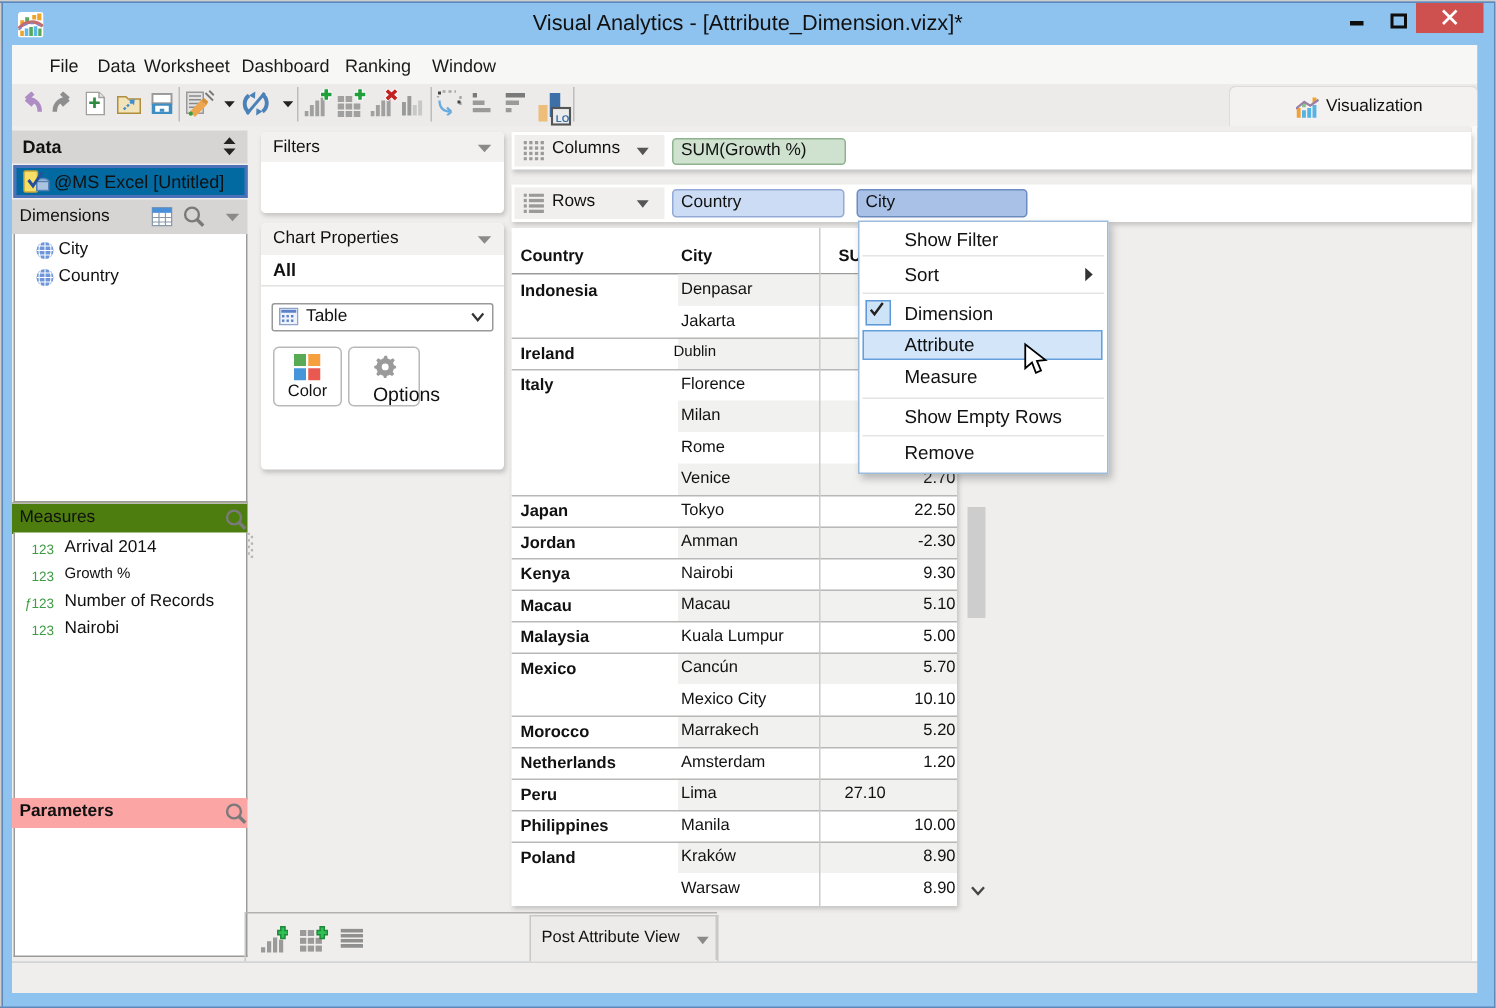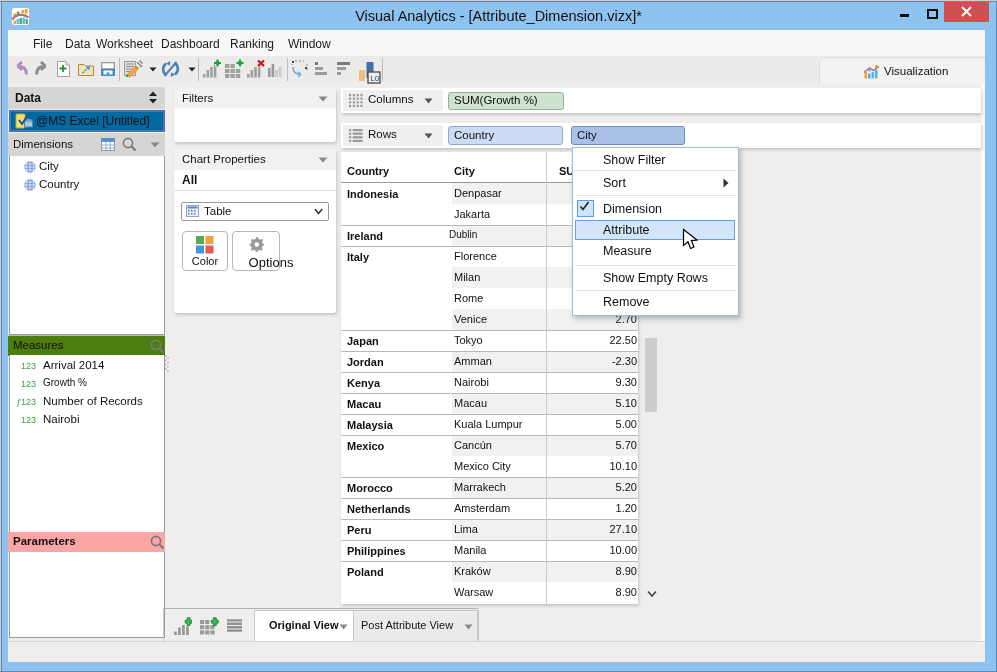--- a/index.html
+++ b/index.html
@@ -494,21 +494,21 @@
         <div class="abs" style="left:0;top:0;width:297px;height:1px;background:#b8b8b8;"></div>
         <span class="abs" style="left:6px;top:5px;font-size:11px;font-weight:bold;color:#111;white-space:nowrap;">Netherlands</span>
         <span class="abs" style="left:113px;top:4px;font-size:11px;color:#111;white-space:nowrap;">Amsterdam</span>
         <span class="abs" style="left:210px;top:4px;width:86px;text-align:right;font-size:11px;color:#111;">1.20</span>
       </div>
       <div class="abs" style="left:0;top:336px;width:297px;height:21px;">
         <div class="abs" style="left:111px;top:0;width:186px;height:21px;background:#f1f1f0;"></div>
         <div class="abs" style="left:0;top:0;width:297px;height:1px;background:#b8b8b8;"></div>
         <span class="abs" style="left:6px;top:5px;font-size:11px;font-weight:bold;color:#111;white-space:nowrap;">Peru</span>
         <span class="abs" style="left:113px;top:4px;font-size:11px;color:#111;white-space:nowrap;">Lima</span>
-        <span class="abs" style="left:210px;top:4px;width:86px;text-align:right;font-size:11px;color:#111;">27.10</span>
+        <span class="abs" style="left:222px;top:4px;width:86px;text-align:left;font-size:11px;color:#111;">27.10</span>
       </div>
       <div class="abs" style="left:0;top:357px;width:297px;height:21px;">
         <div class="abs" style="left:111px;top:0;width:186px;height:21px;background:#ffffff;"></div>
         <div class="abs" style="left:0;top:0;width:297px;height:1px;background:#b8b8b8;"></div>
         <span class="abs" style="left:6px;top:5px;font-size:11px;font-weight:bold;color:#111;white-space:nowrap;">Philippines</span>
         <span class="abs" style="left:113px;top:4px;font-size:11px;color:#111;white-space:nowrap;">Manila</span>
         <span class="abs" style="left:210px;top:4px;width:86px;text-align:right;font-size:11px;color:#111;">10.00</span>
       </div>
       <div class="abs" style="left:0;top:378px;width:297px;height:21px;">
         <div class="abs" style="left:111px;top:0;width:186px;height:21px;background:#f1f1f0;"></div>
@@ -573,26 +573,20 @@
       <rect x="0" y="13.4" width="4.2" height="4"></rect>
         <rect x="5.2" y="13.4" width="4.2" height="4"></rect>
         <rect x="10.4" y="13.4" width="4.2" height="4"></rect>
     </g>
     <path d="M13.4 0.8 H16.2 V3.3 H18.2 V6.1 H16.2 V8.6 H13.4 V6.1 H11.4 V3.3 H13.4 Z" fill="#2fbf55" stroke="#1d8a3a" stroke-width="1"></path>
   </svg>
   <svg class="abs" style="left:63px;top:11px;" width="15" height="13" viewBox="0 0 15 13">
     <path d="M0 1.4 H15 M0 4.8 H15 M0 8.2 H15 M0 11.6 H15" stroke="#909090" stroke-width="2.4"></path>
   </svg>
   <div class="abs" style="left:0;top:0;width:314px;height:1px;background:#b4b2b0;"></div>
-  <div class="abs" id="tab-orig" style="left:90px;top:2px;width:99px;height:31px;background:#fff;border:1px solid #c9c8c7;border-bottom:none;">
-    <span class="abs" style="left:14px;top:8px;font-size:11px;font-weight:bold;color:#111;">Original View</span>
-    <svg class="abs" style="left:84px;top:13px;" width="9" height="6" viewBox="0 0 9 6">
-        <path d="M0.5 0.5 L8.5 0.5 L4.5 5.5 Z" fill="#8a8a8a"></path>
-      </svg>
-  </div>
   <div class="abs" id="tab-post" style="left:189px;top:2px;width:124px;height:31px;background:#eceBea;border:1px solid #c9c8c7;border-bottom:none;">
     <span class="abs" style="left:7px;top:8px;font-size:11px;color:#111;">Post Attribute View</span>
     <svg class="abs" style="left:110px;top:13px;" width="9" height="6" viewBox="0 0 9 6">
         <path d="M0.5 0.5 L8.5 0.5 L4.5 5.5 Z" fill="#8a8a8a"></path>
       </svg>
   </div>
   <div class="abs" style="left:313px;top:2px;width:1px;height:30px;background:#c9c8c7;"></div>
 </div>
 
 <div class="abs" style="left:8px;top:641px;width:977px;height:20px;background:#efeeed;border-top:1px solid #d5d4d2;"></div>

